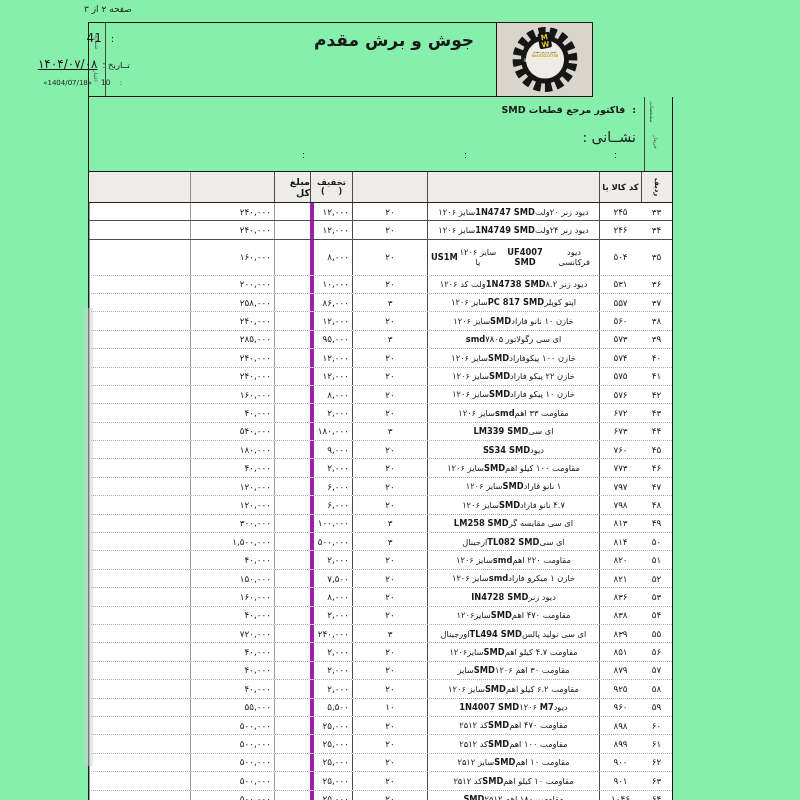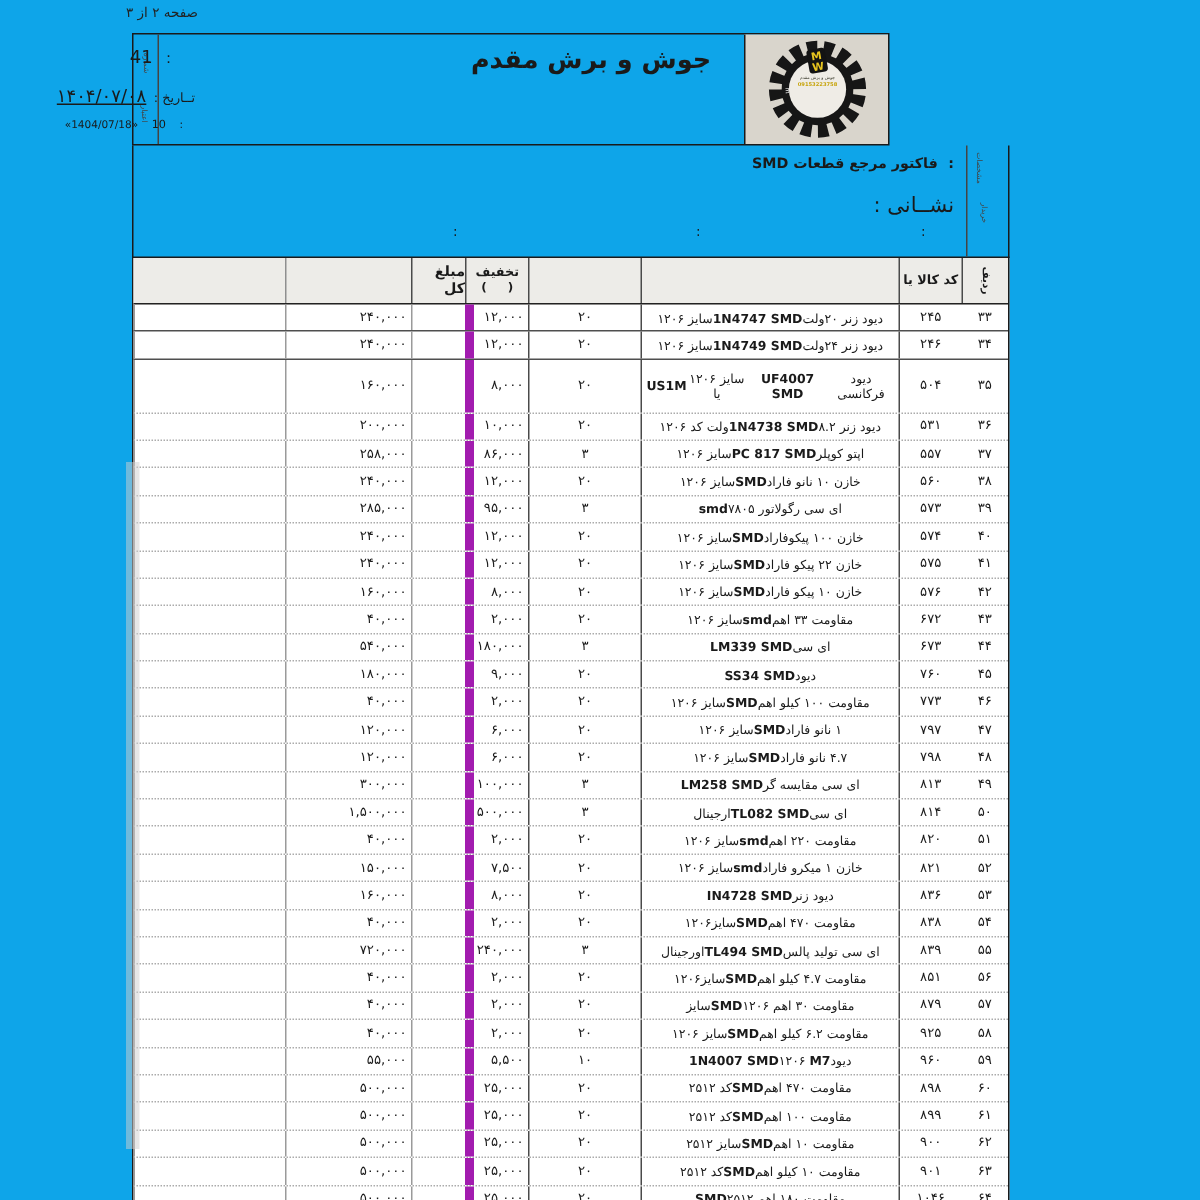--- a/index.html
+++ b/index.html
@@ -1,16 +1,16 @@
 <!DOCTYPE html>
 <html lang="fa"><head>
 <meta charset="utf-8">
 <style>
   html,body{margin:0;padding:0;background:#ffffff;width:800px;height:800px;overflow:hidden;}
-  #page{position:relative;width:800px;height:800px;background:#0ea5e9;
+  #page{position:relative;width:800px;height:800px;background:#86efac;
         font-family:"DejaVu Sans",sans-serif;color:#1a1a1a;direction:rtl;}
   .abs{position:absolute;}
   .page-ind{left:84px;top:4px;font-size:9px;color:#222;direction:rtl;}
 
   
   .header-box{left:88px;top:22px;width:505px;height:75px;border:1.6px solid #1a1a1a;box-sizing:border-box;}
   .hdr-divider{position:absolute;left:16px;top:0;bottom:0;border-left:1px solid #444;}
   .vmark{position:absolute;font-size:5px;color:#444;transform:rotate(90deg);transform-origin:center;white-space:nowrap;}
   .info-l1{position:absolute;top:8px;right:478px;direction:ltr;font-size:12px;white-space:nowrap;}
   .info-l1 .colon{font-size:10px;margin-left:5px;}
@@ -33,21 +33,21 @@
 
   
   .table-wrap{left:88px;top:172px;width:585px;border:1.6px solid #1a1a1a;border-top:none;box-sizing:border-box;background:#fff;}
   .thead,.trow{display:grid;direction:rtl;grid-template-columns:31px 42px 172px 75px 42px 36px 84px 1fr;}
   .thead{height:30px;background:#edece8;border-bottom:1.3px solid #222;}
   .c{display:flex;align-items:center;justify-content:center;overflow:hidden;box-sizing:border-box;min-width:0;}
   .c.code,.c.desc,.c.qty,.c.no{border-left:1px solid #4a4a4a;}
   .c.no{border-left:none;}
   .thead .c{border-left:1px solid #4a4a4a;}
   .thead .c:last-child{border-left:1px solid #8f8f8f;}
-  .c.unit{border-left:6px solid #a21caf;}
+  .c.unit{border-left:4px solid #a21caf;}
   .c.disc{border-left:1px solid #9a9a9a;}
   .c.total{border-left:1px solid #9a9a9a;}
   .c.extra{border-left:1px solid #9a9a9a;}
   .hc{font-weight:bold;font-size:9.5px;}
   .hc-code{font-size:8.5px;white-space:nowrap;}
   .rot{transform:rotate(90deg);font-size:7px;font-weight:bold;white-space:nowrap;}
   .disc-head{flex-direction:column;line-height:1.15;}
   .disc-head .l1{font-size:8.5px;font-weight:bold;}
   .disc-head .l2{font-size:8px;}
   .trow{height:17.4px;border-bottom:1px dotted #ababab;}

